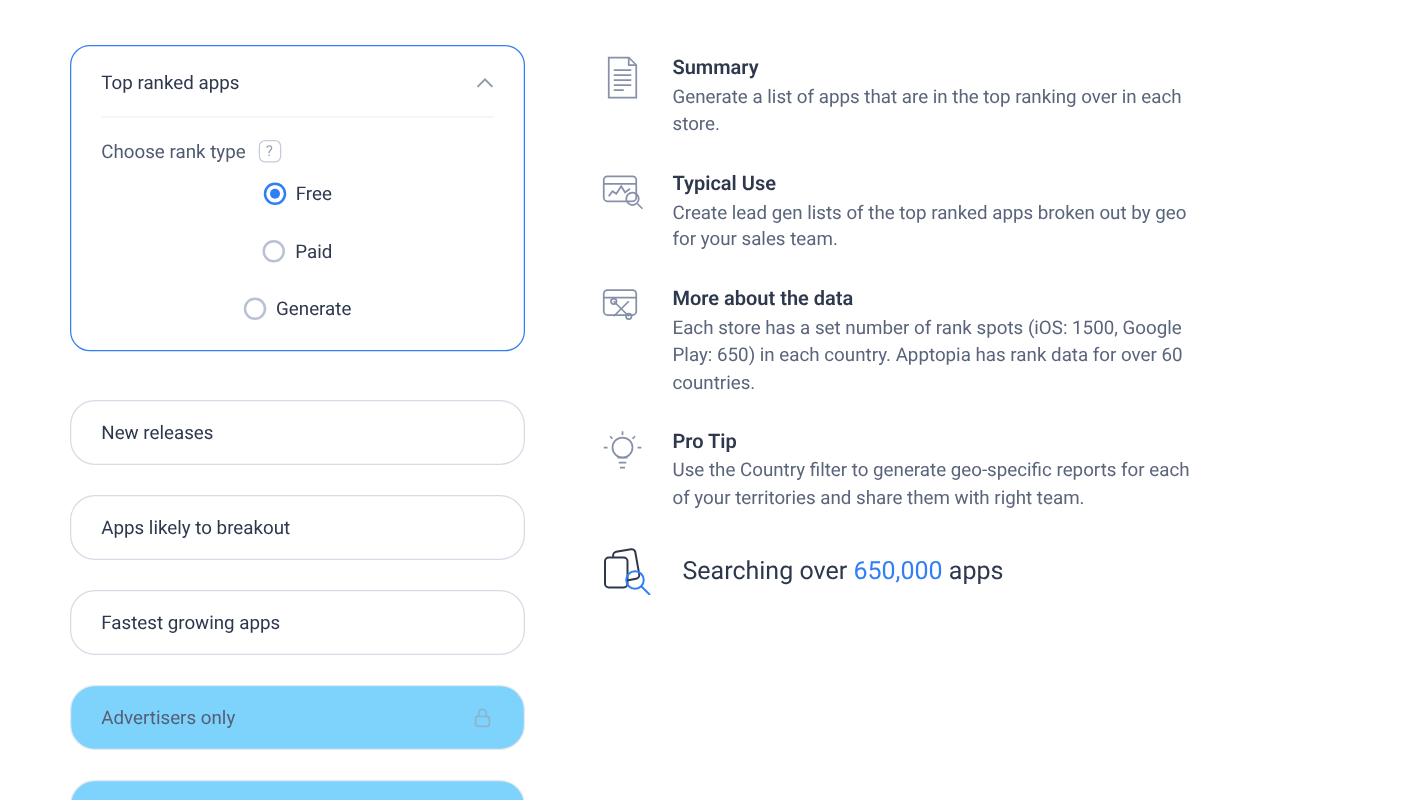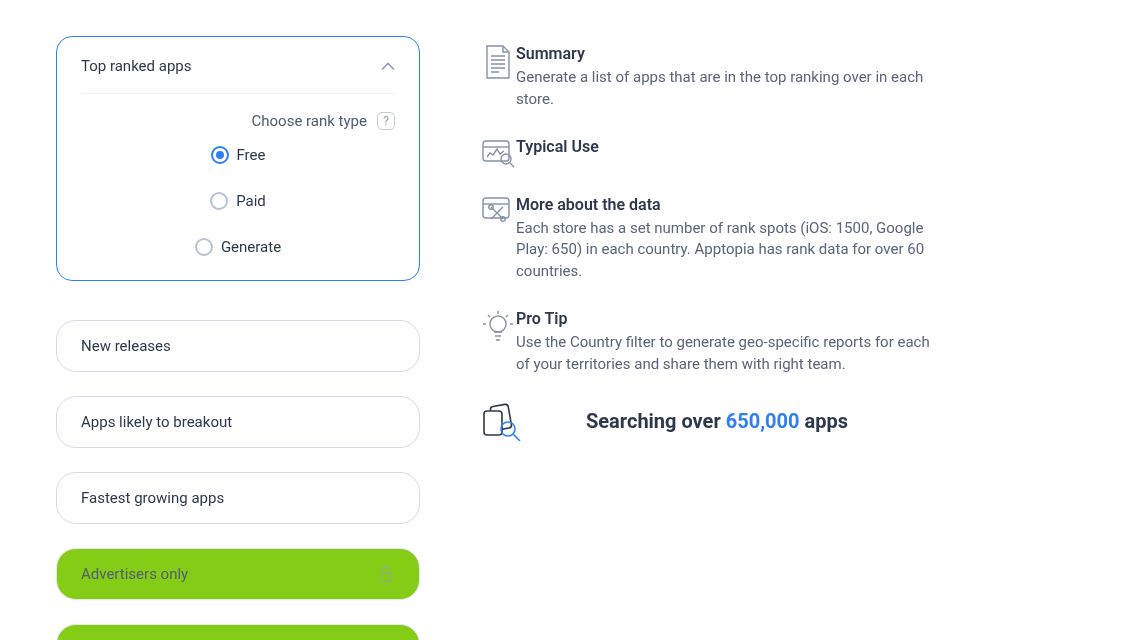--- a/index.html
+++ b/index.html
@@ -27,21 +27,21 @@
     padding: 16px 24px;
     margin-bottom: 24px;
     background: #fff;
     display: flex;
     align-items: center;
     justify-content: space-between;
     color: #2e384d;
     cursor: pointer;
   }
   .card.locked {
-    background: #84cc16;
+    background: #7dd3fc;
     border-color: #e3e7ef;
     color: #555f73;
   }
   .card .title { font-size: 15px; }
 
   .expanded {
     border: 1.5px solid #317ff5;
     border-radius: 16px;
     padding: 20px 24px 24px;
     margin-bottom: 39px;
@@ -50,21 +50,21 @@
   .expanded .header {
     display:flex; align-items:center; justify-content:space-between;
     padding-bottom: 18px;
     border-bottom: 1px solid #eef1f6;
     margin-bottom: 18px;
   }
   .expanded .header .t { font-size: 15px; color:#2e384d; }
   .chev { width:14px; height:9px; }
   .sub-label {
     display:flex; align-items:center; gap:10px;
-    font-size:15px; color:#505a70; margin-bottom:16px;justify-content:flex-end;
+    font-size:15px; color:#505a70; margin-bottom:16px;
   }
   .help {
     width:18px; height:18px; border:1px solid #c6ccd9; border-radius:5px;
     display:inline-flex; align-items:center; justify-content:center;
     font-size:12px; color:#9aa2b4;
   }
   .radios { display:flex; gap:28px; align-items:center;flex-direction:column; }
   .radio { display:flex; align-items:center; gap:8px; cursor:pointer; font-size:15px; color:#2e384d; }
   .rdot {
     width:18px; height:18px; border-radius:50%;
@@ -72,37 +72,37 @@
   }
   .radio.sel .rdot { border-color:#317ff5; }
   .radio.sel .rdot::after{
     content:""; position:absolute; inset:3px; border-radius:50%; background:#317ff5;
   }
 
   .lock { width:18px; height:18px; opacity:0.6; }
 
   
   .info {
-    display:flex; margin-bottom:26px;
+    display:flex; gap:22px; margin-bottom:26px;
   }
   .info .icon-slot {
     width:36px; flex:0 0 36px; display:flex; justify-content:center;
     color:#8690a8;
   }
   .info h4 {
     font-size:16px; font-weight:600; color:#2e384d; margin-bottom:4px;
   }
   .info p {
     font-size:15px; line-height:1.45; color:#5a647b; max-width:430px;
   }
   .search-line {
     display:flex; align-items:center; gap:22px; margin-top:24px;
   }
   .search-line .big {
-    font-size:20px; font-weight:700; color:#2e384d;margin-left:40px;
+    font-size:20px; font-weight:400; color:#2e384d;
   }
   .search-line .big .accent { color:#317ff5; }
 
   svg { display:block; }
 </style>
 </head>
 <body>
 
 <div class="left">
 
@@ -185,20 +185,21 @@
       <svg width="34" height="32" viewBox="0 0 34 32" fill="none" stroke="#8690a8" stroke-width="1.4">
         <rect x="2" y="4" width="26" height="20" rx="3"></rect>
         <path d="M2 10 H28"></path>
         <path d="M6 20 L9 16 L12 18 L16 12 L19 17 L23 14"></path>
         <circle cx="25" cy="22" r="5"></circle>
         <path d="M29 26 L33 30"></path>
       </svg>
     </div>
     <div>
       <h4>Typical Use</h4>
+      <p>Create lead gen lists of the top ranked apps broken out by geo for your sales team.</p>
     </div>
   </div>
 
   <div class="info">
     <div class="icon-slot">
       <svg width="34" height="32" viewBox="0 0 34 32" fill="none" stroke="#8690a8" stroke-width="1.4">
         <rect x="2" y="3" width="26" height="20" rx="3"></rect>
         <path d="M2 9 H28"></path>
         <path d="M10 24 L22 12 M22 24 L10 12"></path>
         <circle cx="10" cy="12" r="2.2"></circle>

